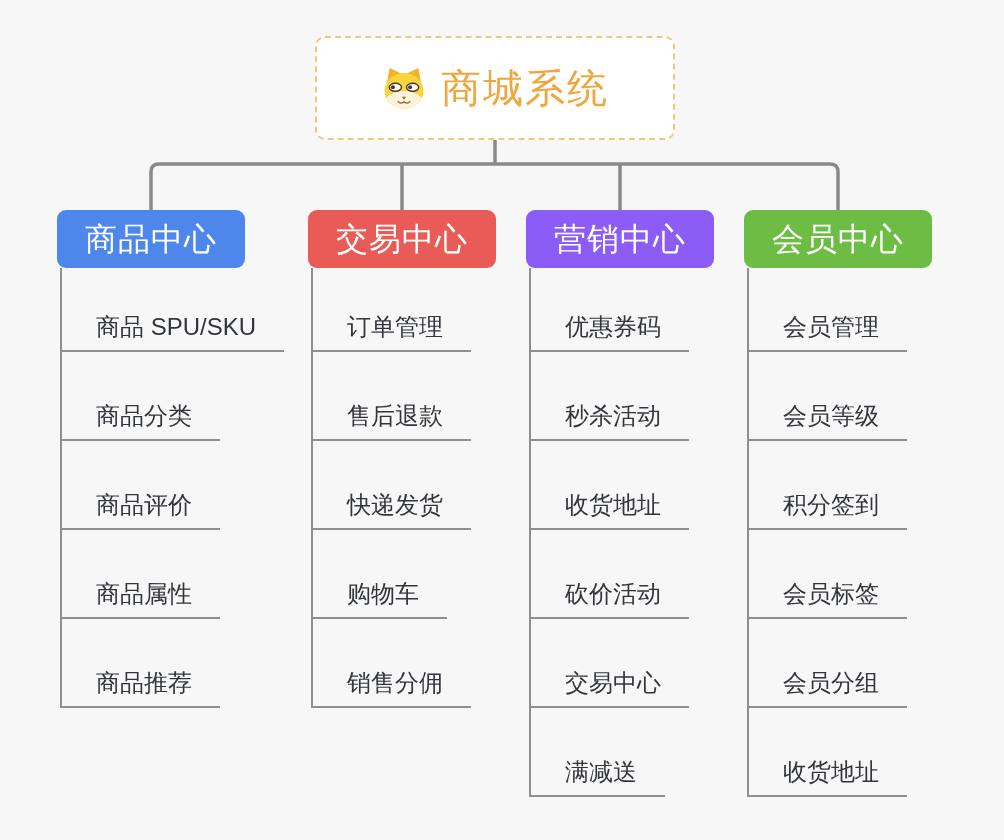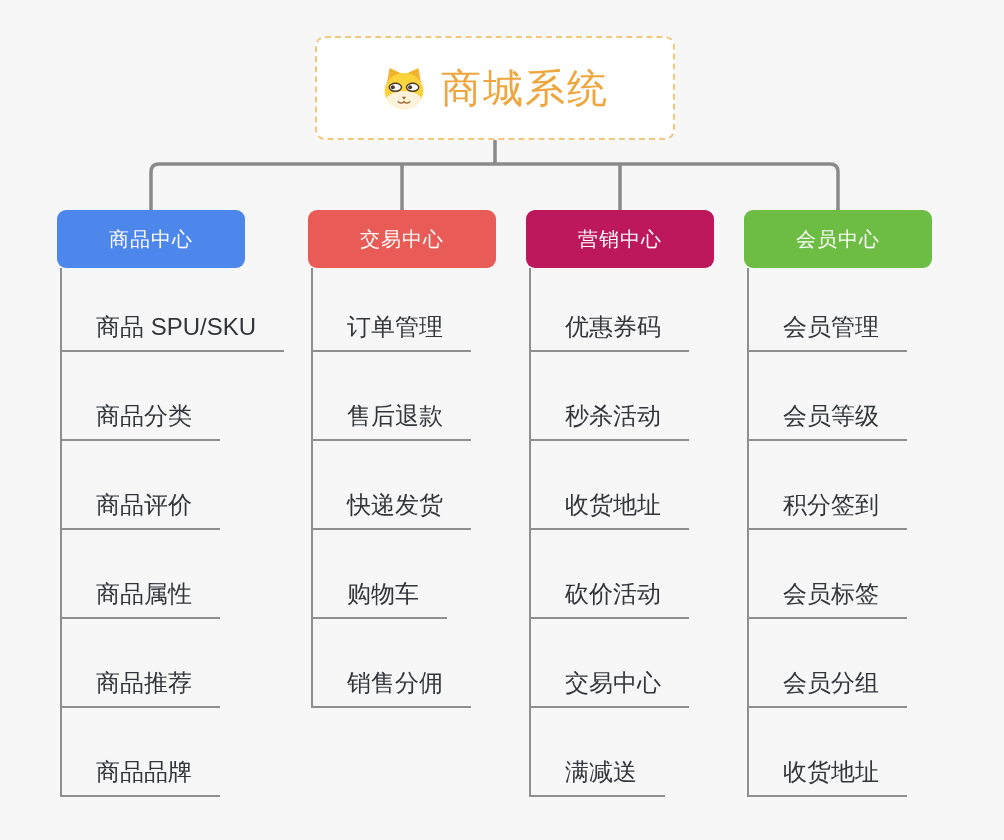--- a/index.html
+++ b/index.html
@@ -29,21 +29,21 @@
   
   .connectors{position:absolute;left:0;top:0;width:1004px;height:840px;pointer-events:none;}
   .connectors path{stroke:var(--line);stroke-width:3.5;fill:none;stroke-linecap:butt;}
 
   
   .branch-col{position:absolute;top:210px;width:260px;}
   .branch-node{
     position:absolute;left:0;top:0;width:188px;height:58px;border-radius:9px;
     display:flex;align-items:center;justify-content:center;cursor:pointer;
   }
-  .branch-label{color:#ffffff;font-size:20px;font-weight:500;letter-spacing:1px;line-height:1;}
+  .branch-label{color:#ffffff;font-size:32px;font-weight:500;letter-spacing:1px;line-height:1;}
 
   .children{
     position:absolute;left:3px;top:58px;margin-top:0;
     border-left:2.5px solid var(--underline);
   }
   .child-row{
     height:89px;display:flex;align-items:flex-end;
   }
   .child-row:first-child{height:84px;}
   .child-item{
@@ -102,23 +102,20 @@
           </div>
           <div class="child-row">
             <span class="child-item">商品评价</span>
           </div>
           <div class="child-row">
             <span class="child-item">商品属性</span>
           </div>
           <div class="child-row">
             <span class="child-item">商品推荐</span>
           </div>
-          <div class="child-row">
-            <span class="child-item">商品品牌</span>
-          </div>
         </div>
   </div>
 
   <div class="branch-col" style="left: 308px;">
     <div class="branch-node" style="background: rgb(232, 91, 86);">
       <span class="branch-label">交易中心</span>
     </div>
     <div class="children">
           <div class="child-row">
             <span class="child-item">订单管理</span>
@@ -132,21 +129,21 @@
           <div class="child-row">
             <span class="child-item">购物车</span>
           </div>
           <div class="child-row">
             <span class="child-item">销售分佣</span>
           </div>
         </div>
   </div>
 
   <div class="branch-col" style="left: 526px;">
-    <div class="branch-node" style="background: #be185d; align-items: center;">
+    <div class="branch-node" style="background: #8b5cf6; align-items: center;">
       <span class="branch-label">营销中心</span>
     </div>
     <div class="children">
           <div class="child-row">
             <span class="child-item">优惠券码</span>
           </div>
           <div class="child-row">
             <span class="child-item">秒杀活动</span>
           </div>
           <div class="child-row">

